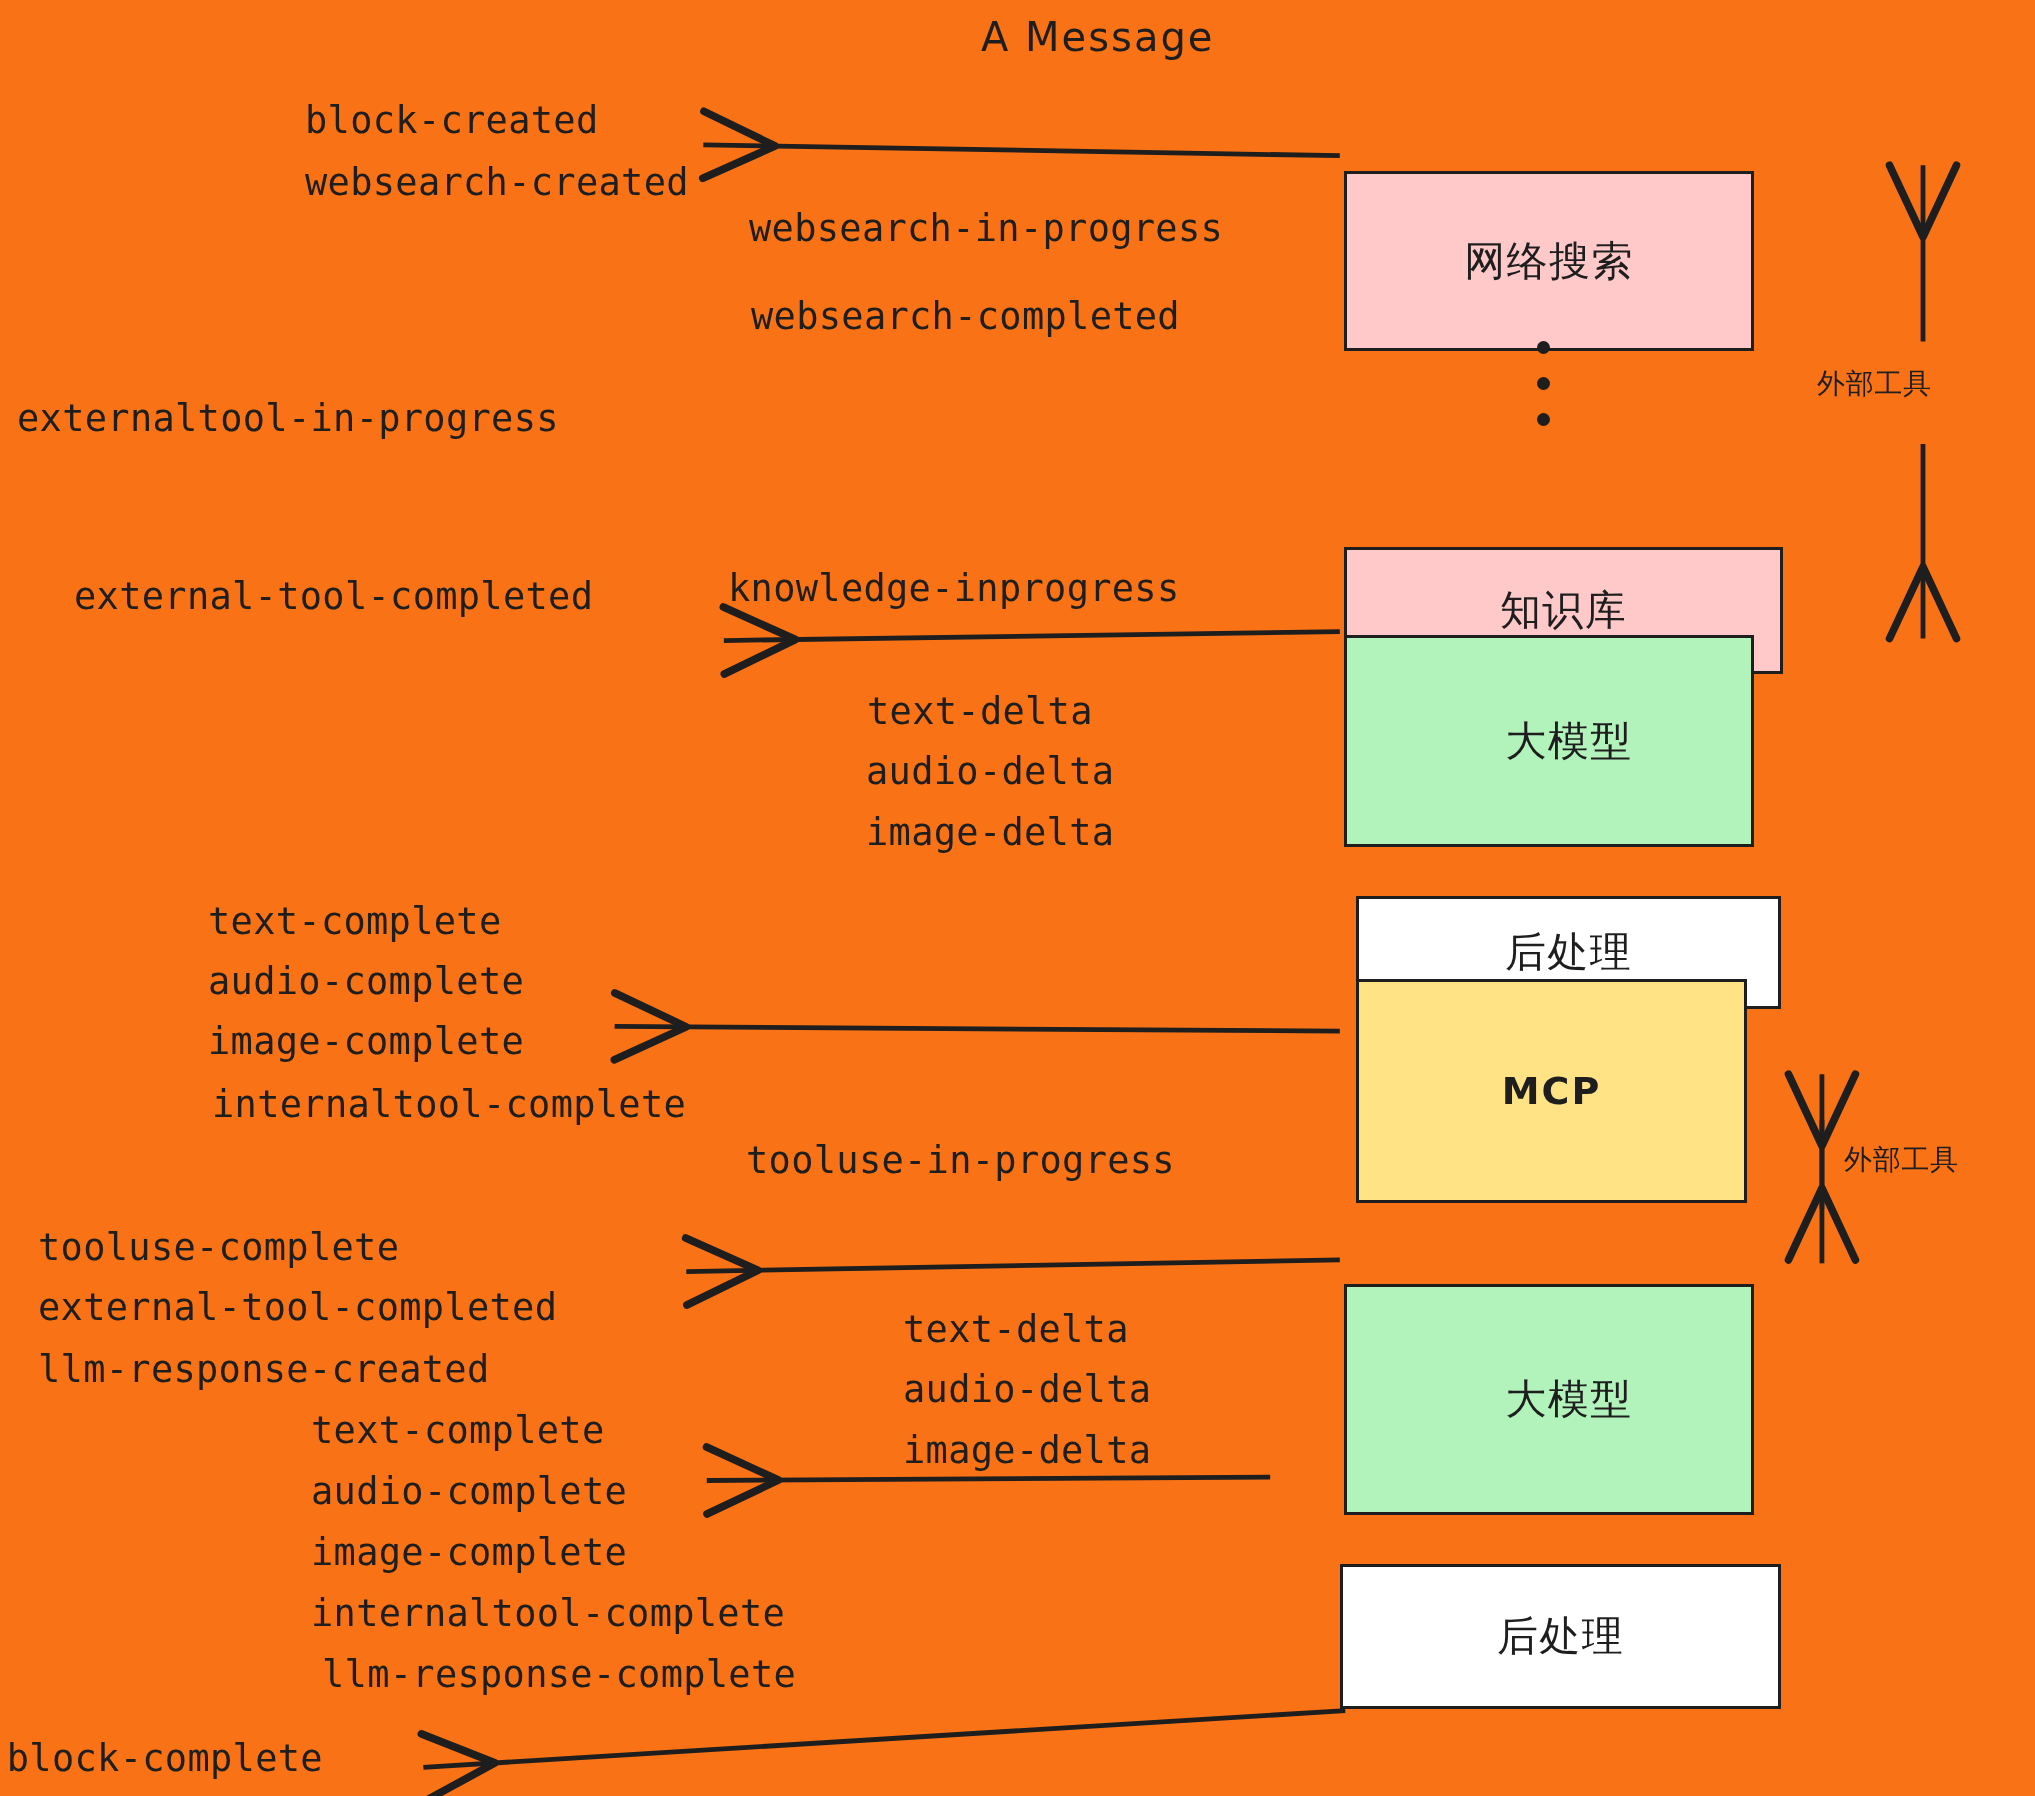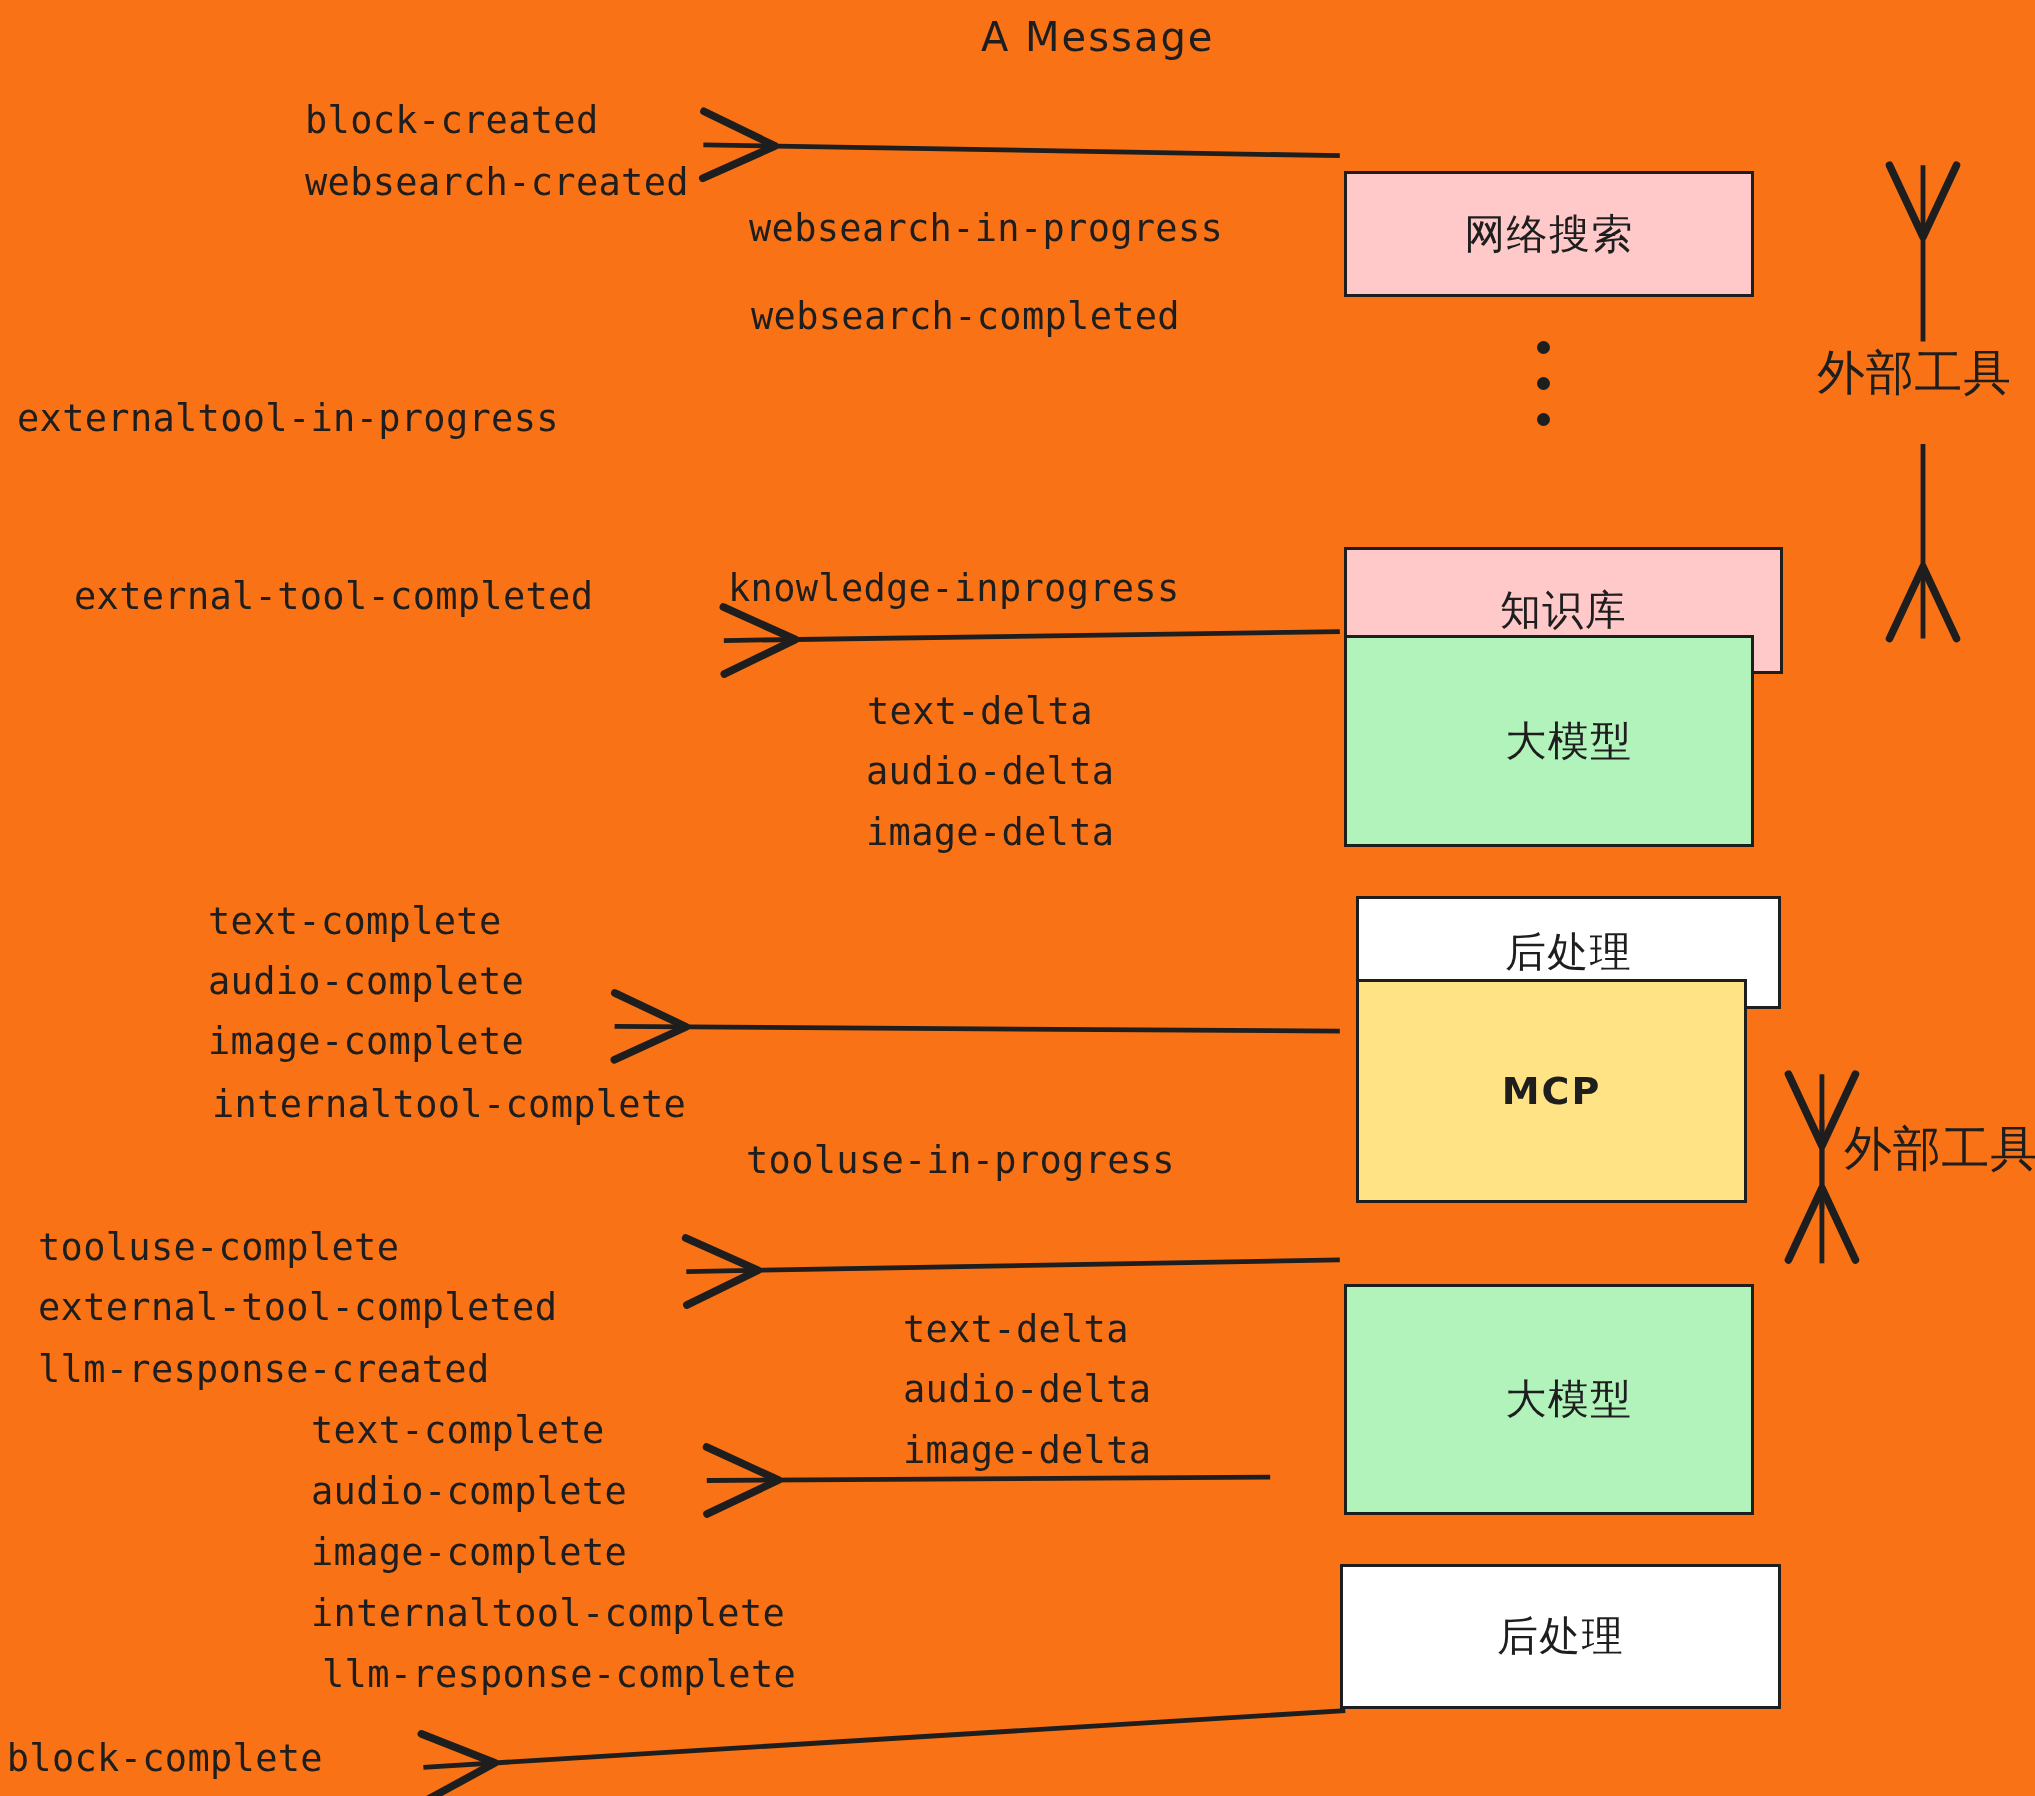--- a/index.html
+++ b/index.html
@@ -55,24 +55,25 @@
     letter-spacing: 1.4px;
   }
   .node.pink   { background: #ffc9c9; }
   .node.green  { background: #b2f2bb; padding-left: 40px; }
   .node.yellow { background: #ffe385; }
   .node.plain  { background: #ffffff; }
   .node.mcp { font-family: "DejaVu Sans", sans-serif; font-size: 38px; font-weight: 700; letter-spacing: 2px; }
   .grouplabel {
     position: absolute;
     font-family: Liberation Serif, serif;
-    font-size: 48px;
+    font-size: 28px;
     color: #1e1e1e;
     white-space: nowrap;
     letter-spacing: 0.7px;
+    margin-top: 24px;
   }
   .dots {
     position: absolute;
     display: flex;
     flex-direction: column;
     align-items: center;
     gap: 23px;
   }
   .dot {
     width: 13px;
@@ -108,21 +109,21 @@
     <line x1="2816" y1="500" x2="2816" y2="242" stroke="#1e1e1e" stroke-width="7" marker-end="url(#ah)"></line>
     <line x1="2816" y1="650" x2="2816" y2="935" stroke="#1e1e1e" stroke-width="7" marker-end="url(#ah)"></line>
 
     <line x1="2668" y1="1770" x2="2668" y2="1573" stroke="#1e1e1e" stroke-width="7" marker-end="url(#ah)"></line>
     <line x1="2668" y1="1850" x2="2668" y2="1845" stroke="#1e1e1e" stroke-width="7"></line>
     <line x1="2668" y1="1640" x2="2668" y2="1845" stroke="#1e1e1e" stroke-width="7" marker-end="url(#ah)"></line>
   </svg>
 
   <div class="title" style="left:981px; top:13.7px;">A Message</div>
 
-  <div class="node pink" style="left:1344px; top:171px; width:410px; height:126px;">
+  <div class="node pink" style="left:1344px; top:171px; width:410px; height:180px;">
     <span>网络搜索</span>
   </div>
 
   <div class="dots" style="left:1537px; top:341px;">
     <span class="dot"></span>
     <span class="dot"></span>
     <span class="dot"></span>
   </div>
 
   <div class="node pink" style="left:1344px; top:507px; width:439px; height:127px;margin-top:40px;">

